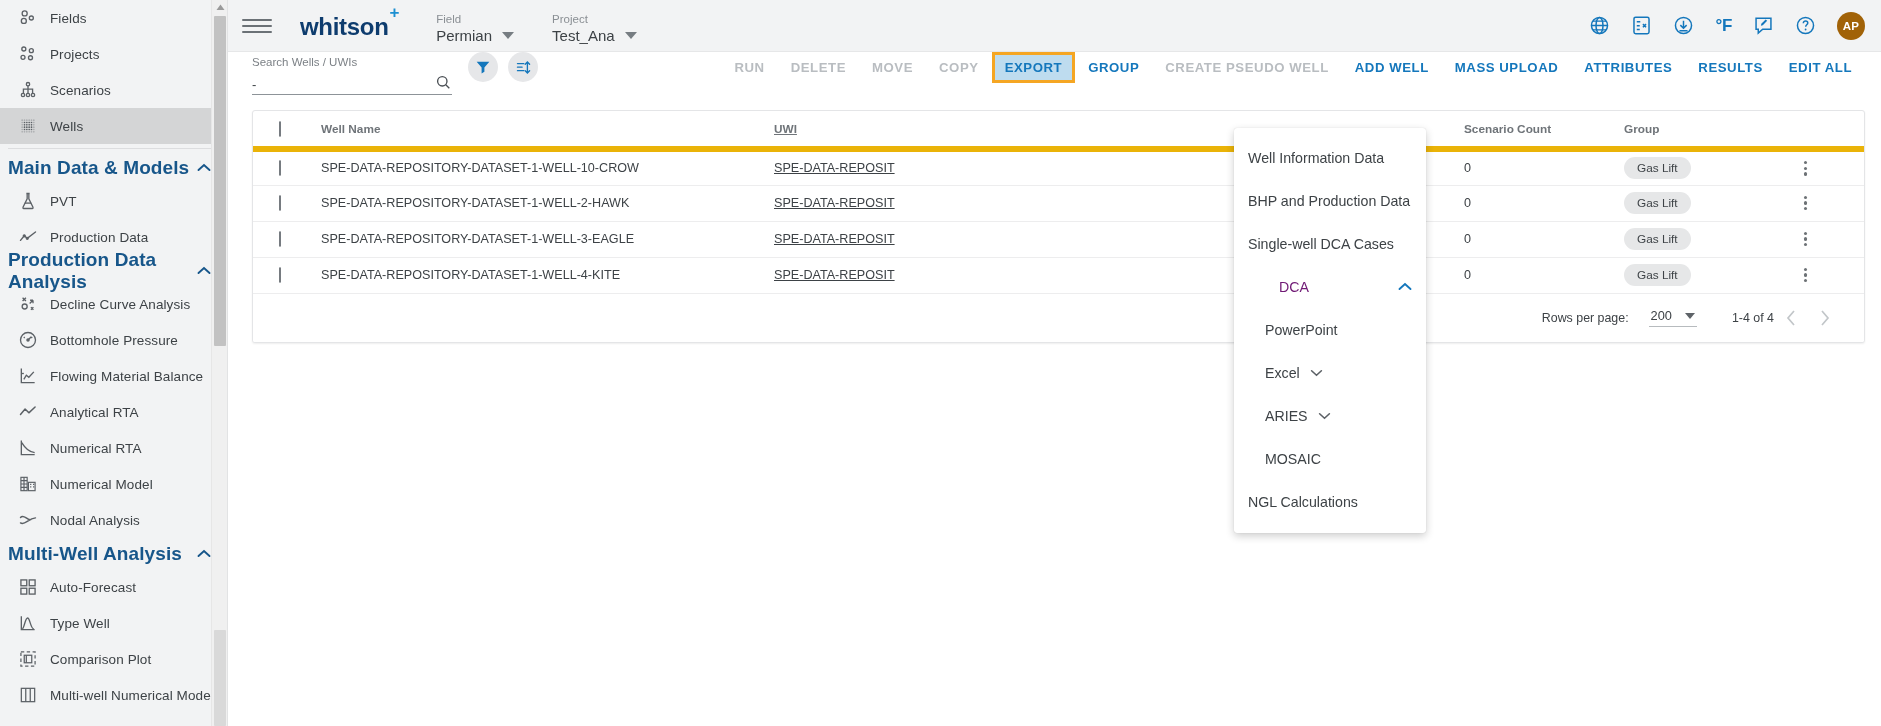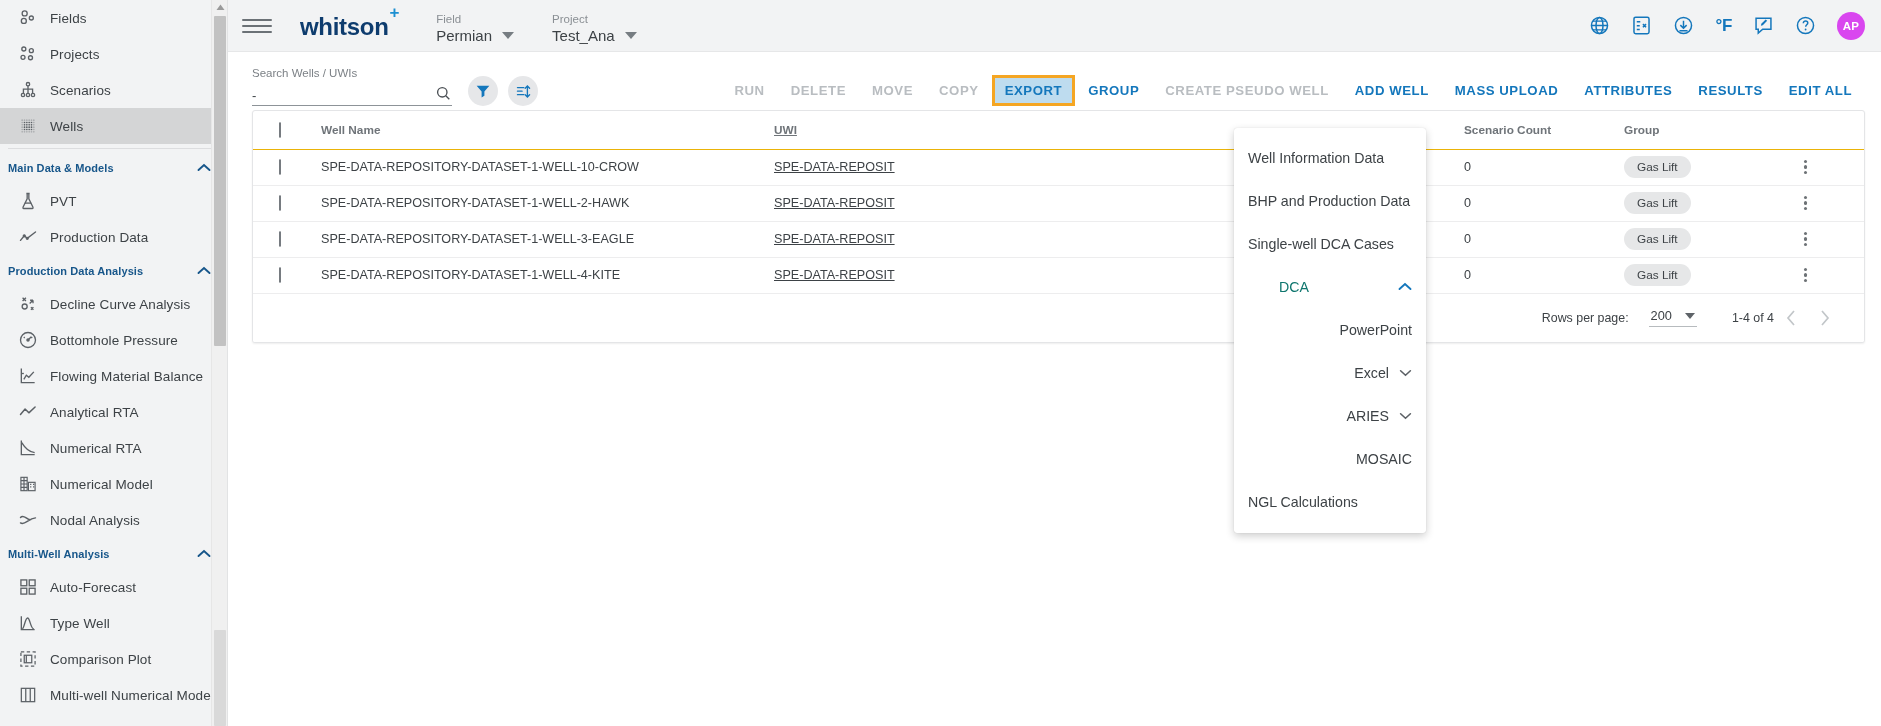--- a/index.html
+++ b/index.html
@@ -35,21 +35,21 @@
     font-size: 13.5px; color: #3d4246; letter-spacing: .1px;
     white-space: nowrap;
   }
   .nav-sep { height: 1px; background: #dcdddf; margin: 4px 8px 3px 8px; }
   .group-head {
     height: 31px; display: flex; align-items: center;
     justify-content: space-between; padding: 0 16px 0 8px;
     cursor: pointer;
   }
   .group-title {
-    font-size: 11px; font-weight: bold; color: #17568a;
+    font-size: 19px; font-weight: bold; color: #17568a;
     letter-spacing: .1px;
   }
   .chev-up { color: #17568a; display: flex; }
 
   
   .sb-track {
     position: absolute; top: 0; right: 0; width: 16px; height: 726px;
     background: #f0f0f0; border-left: 1px solid #e6e6e6;
   }
   .sb-arrow {
@@ -97,29 +97,29 @@
            border-right: 6px solid transparent; border-top: 7px solid #777d82; }
   .hdr-icons {
     margin-left: auto; display: flex; align-items: center; gap: 21px;
   }
   .hdr-ico { color: #1477bc; display: flex; align-items: center; cursor: pointer; }
   .unit-badge {
     color: #1477bc; font-size: 17px; font-weight: bold; cursor: pointer;
     letter-spacing: -.3px;
   }
   .avatar {
-    width: 28px; height: 28px; border-radius: 50%; background: #d946ef;
+    width: 28px; height: 28px; border-radius: 50%; background: #a16207;
     color: #fff; font-size: 11.5px; font-weight: bold;
     display: flex; align-items: center; justify-content: center;
     cursor: pointer; letter-spacing: .3px;
   }
 
   
   .toolbar {
-    height: 54px; display: flex; align-items: flex-end;
+    height: 54px; display: flex; align-items: flex-start;
     padding: 0 16px 0 24px; position: relative; background: #fff;
   }
   .search-wrap { width: 200px; position: relative; padding-top: 4px; }
   .search-label { font-size: 11.5px; color: #7c8186; line-height: 13px; }
   .search-line {
     display: flex; align-items: flex-end; justify-content: space-between;
     border-bottom: 1px solid #8d9398; padding-bottom: 1px; margin-top: 4px;
     height: 22px;
   }
   .search-val { font-size: 13px; color: #3d4246; padding-bottom: 1px; }
@@ -150,21 +150,21 @@
     box-shadow: 0 1px 2px rgba(0,0,0,.07);
     overflow: hidden;
   }
   table { width: 100%; border-collapse: collapse; table-layout: fixed; }
   th, td {
     text-align: left; font-size: 12.6px; color: #3d4246;
     padding: 0 0 0 0; height: 36px; vertical-align: middle;
   }
   thead th {
     font-size: 11.8px; color: #6f7479; font-weight: bold;
-    height: 38px; border-bottom: 1px solid #eab308;
+    height: 38px; border-bottom: 6px solid #eab308;
   }
   tbody tr { border-bottom: 1px solid #ededee; }
   .col-chk { width: 66px; padding-left: 26px !important; }
   .col-name { width: 455px; }
   .col-uwi  { width: 690px; text-decoration: underline; }
   .col-scen { width: 160px; }
   .col-grp  { width: 180px; }
   .col-menu { width: 60px; }
   td.col-name, th.col-name { padding-left: 2px; }
   .chkbox {
@@ -204,25 +204,25 @@
     background: #fff; border-radius: 3px;
     box-shadow: 0 3px 9px rgba(0,0,0,.20), 0 0 1px rgba(0,0,0,.18);
     padding: 8px 0 10px 0; z-index: 50; margin-top: 16px;
   }
   .mi {
     height: 43px; display: flex; align-items: center;
     padding: 0 14px; font-size: 14.2px; color: #3d4246; cursor: pointer;
     justify-content: space-between;
   }
   .mi.sub { padding-left: 31px; font-size: 14.2px; }
-  .mi.expanded { color: #0f766e; padding-left: 45px; }
+  .mi.expanded { color: #701a75; padding-left: 45px; }
   .mi .lbl { white-space: nowrap; }
   .mi .chev { display: flex; align-items: center; color: #1477bc; }
   .mi.sub .chev { color: #5c6166; margin-left: 10px; }
-  .mi.sub { justify-content: flex-end; }
+  .mi.sub { justify-content: flex-start; }
 </style>
 </head>
 <body>
 
 <div class="app">
 
   <aside class="sidebar">
     <div id="nav-top">
         <div class="nav-item">
           <span class="nav-ico">

